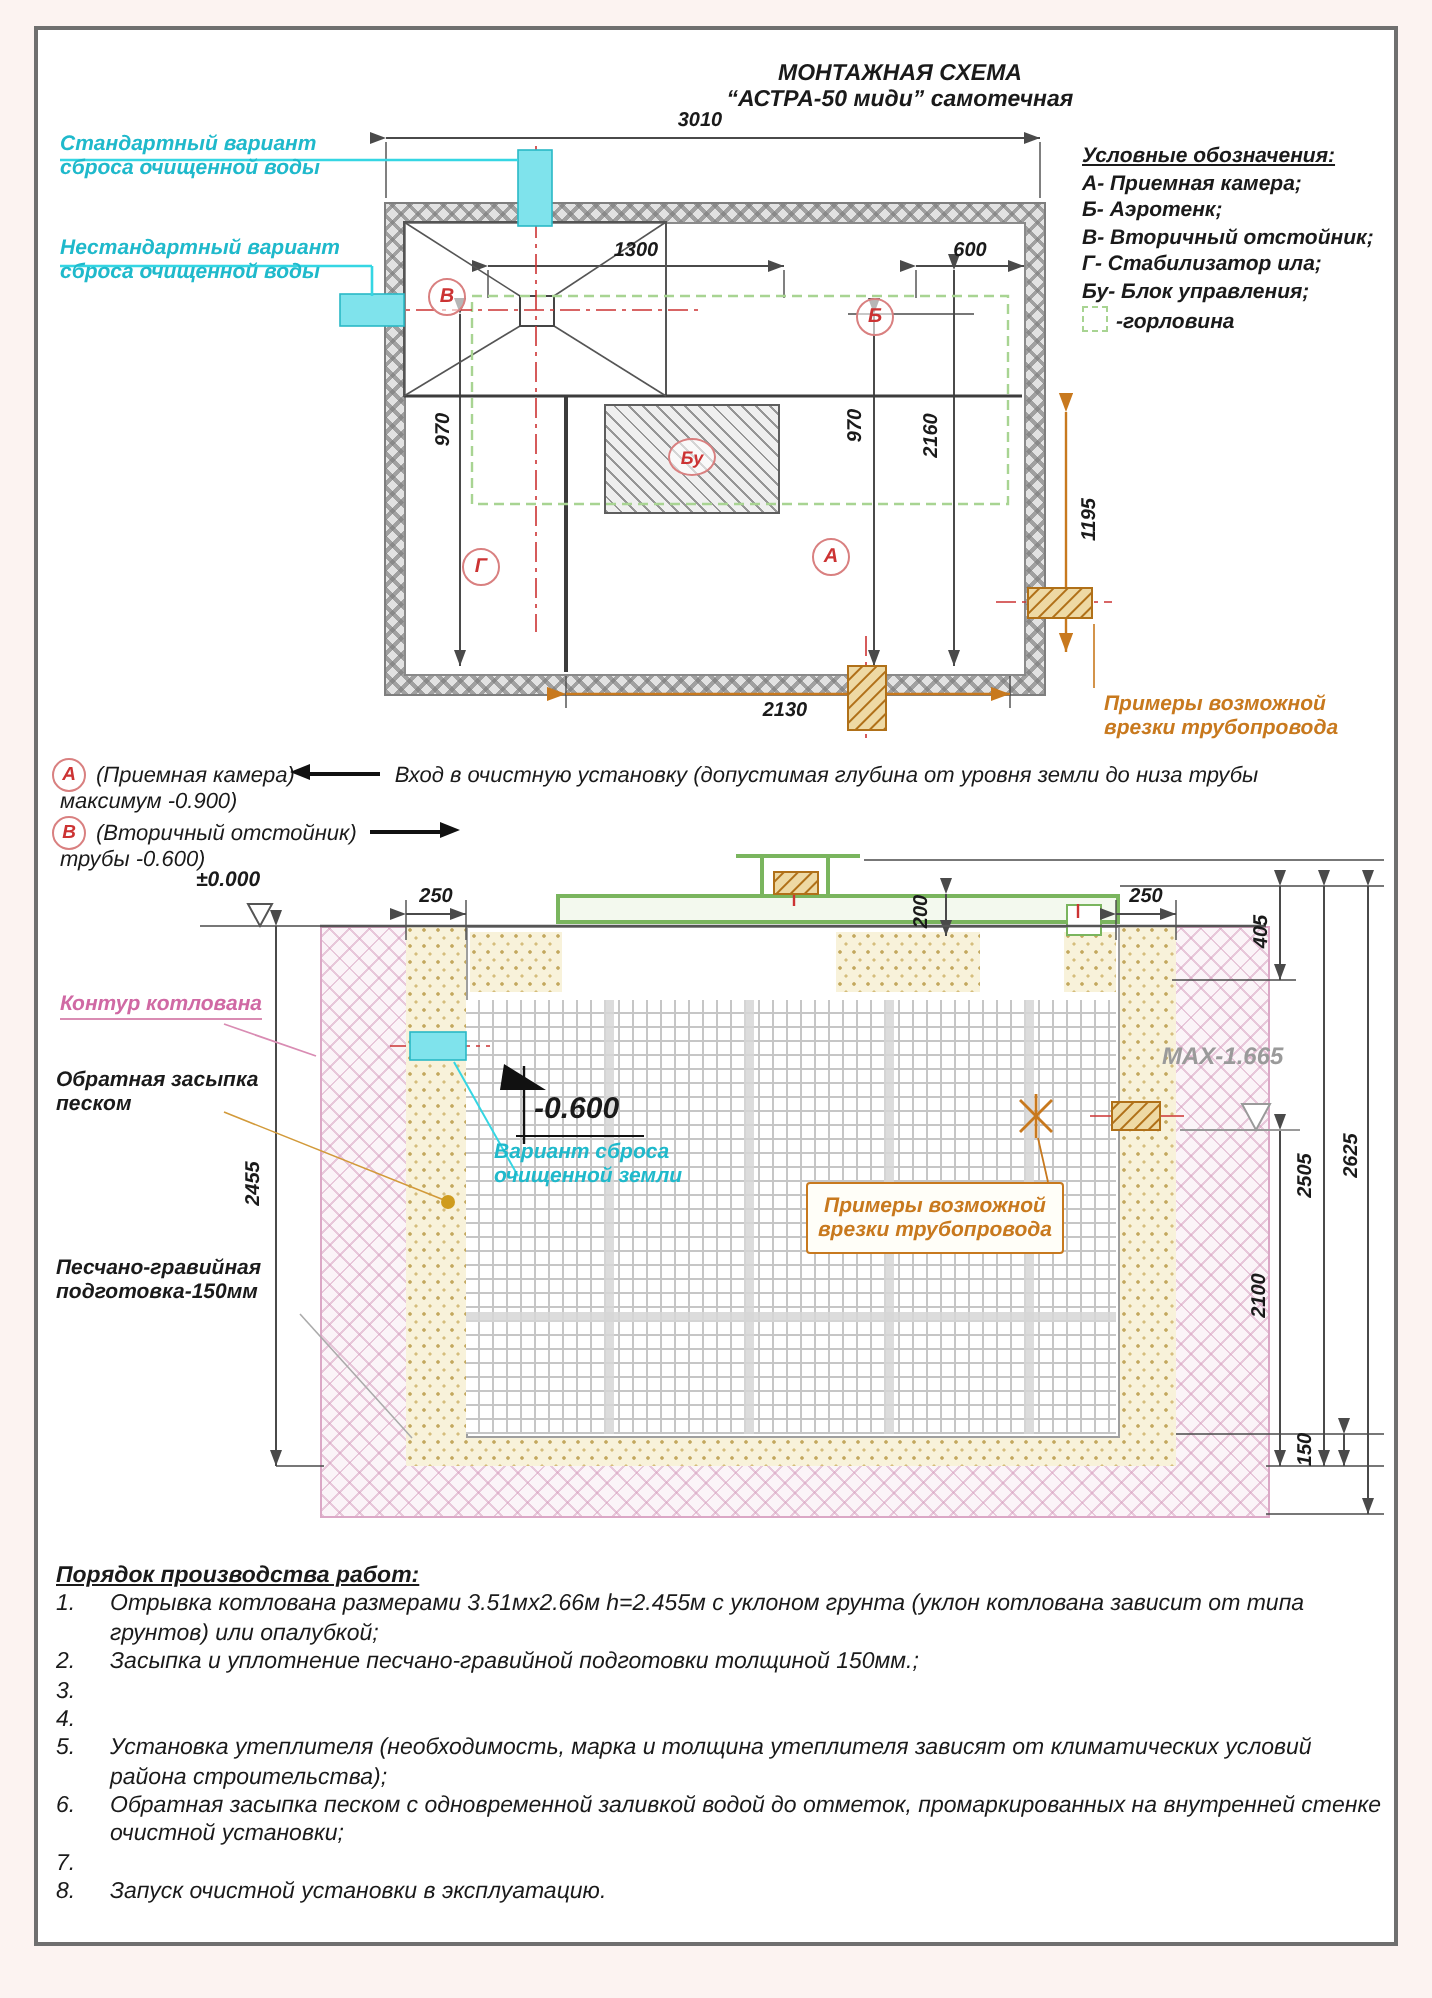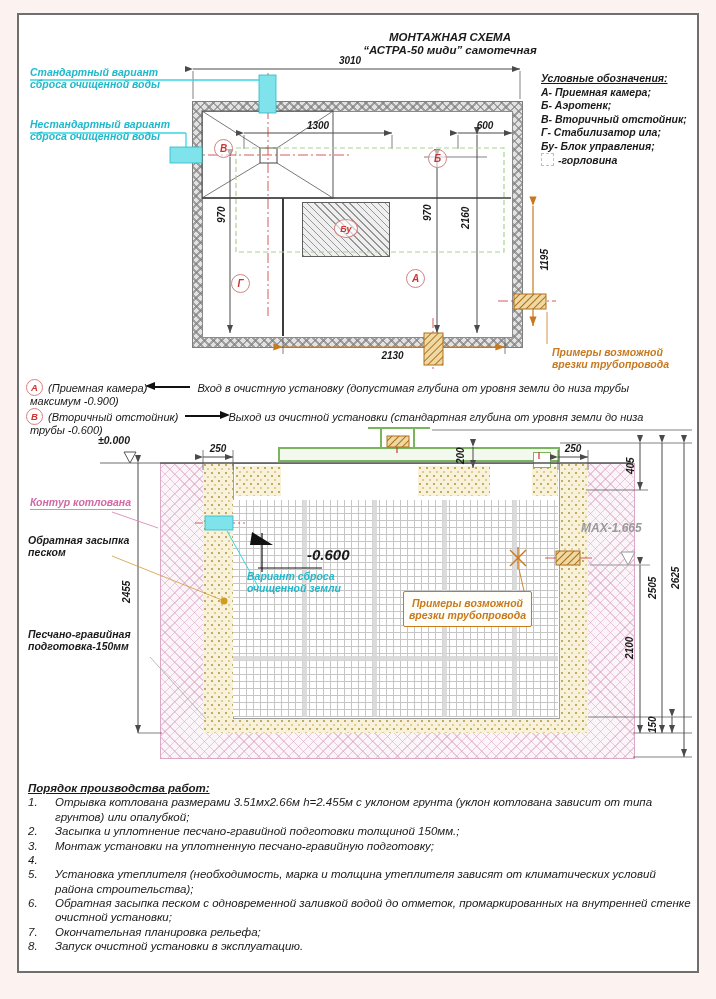--- a/index.html
+++ b/index.html
@@ -272,26 +272,25 @@
     <span class="circ">А</span>
     <span>(Приемная камера)</span>
     <span class="lead left"></span>
     <span>Вход в очистную установку (допустимая глубина от уровня земли до низа трубы</span>
   </div>
   <div class="t" style="left:30px;top:395px;font-size:11px;">максимум -0.900)</div>
   <div class="noterow" style="left:26px;top:408px;">
     <span class="circ">В</span>
     <span>(Вторичный отстойник)</span>
     <span class="lead right"></span>
-    <span>Выход из очистной установки (стандартная глубина от уровня земли до низа</span>
   </div>
   <div class="t" style="left:30px;top:424px;font-size:11px;">трубы -0.600)</div>
 
   <div class="t" style="left:98px;top:434px;font-size:10.5px;font-weight:600;">±0.000</div>
-  <div class="t b" style="left:267px;top:546px;font-size:15px;margin-left:40px;">-0.600</div>
+  <div class="t b" style="left:267px;top:546px;font-size:15px;">-0.600</div>
   <div class="t gry" style="left:581px;top:522px;font-size:12px;font-weight:600;">MAX-1.665</div>
 
   <div class="t">
       <span class="pk" style="position:absolute;left:30px;top:496px;white-space:nowrap;">Контур котлована</span>
     </div>
   <div class="t blk pre" style="left:28px;top:534px;">Обратная засыпка
 песком</div>
   <div class="t blk pre" style="left:28px;top:628px;">Песчано-гравийная
 подготовка-150мм</div>
   <div class="t cy pre" style="left:247px;top:570px;">Вариант сброса
@@ -317,35 +316,33 @@
     <div class="wrow">
         <span class="n">1.</span>
         <span>Отрывка котлована размерами 3.51мх2.66м h=2.455м с уклоном грунта (уклон котлована зависит от типа грунтов) или опалубкой;</span>
       </div>
     <div class="wrow">
         <span class="n">2.</span>
         <span>Засыпка и уплотнение песчано-гравийной подготовки толщиной 150мм.;</span>
       </div>
     <div class="wrow">
         <span class="n">3.</span>
-        <span>Монтаж установки на уплотненную песчано-гравийную подготовку;</span>
       </div>
     <div class="wrow">
         <span class="n">4.</span>
       </div>
     <div class="wrow">
         <span class="n">5.</span>
         <span>Установка утеплителя (необходимость, марка и толщина утеплителя зависят от климатических условий района строительства);</span>
       </div>
     <div class="wrow">
         <span class="n">6.</span>
         <span>Обратная засыпка песком с одновременной заливкой водой до отметок, промаркированных на внутренней стенке очистной установки;</span>
       </div>
     <div class="wrow">
         <span class="n">7.</span>
-        <span>Окончательная планировка рельефа;</span>
       </div>
     <div class="wrow">
         <span class="n">8.</span>
         <span>Запуск очистной установки в эксплуатацию.</span>
       </div>
   </div>
 </div>
 
 </body></html>

